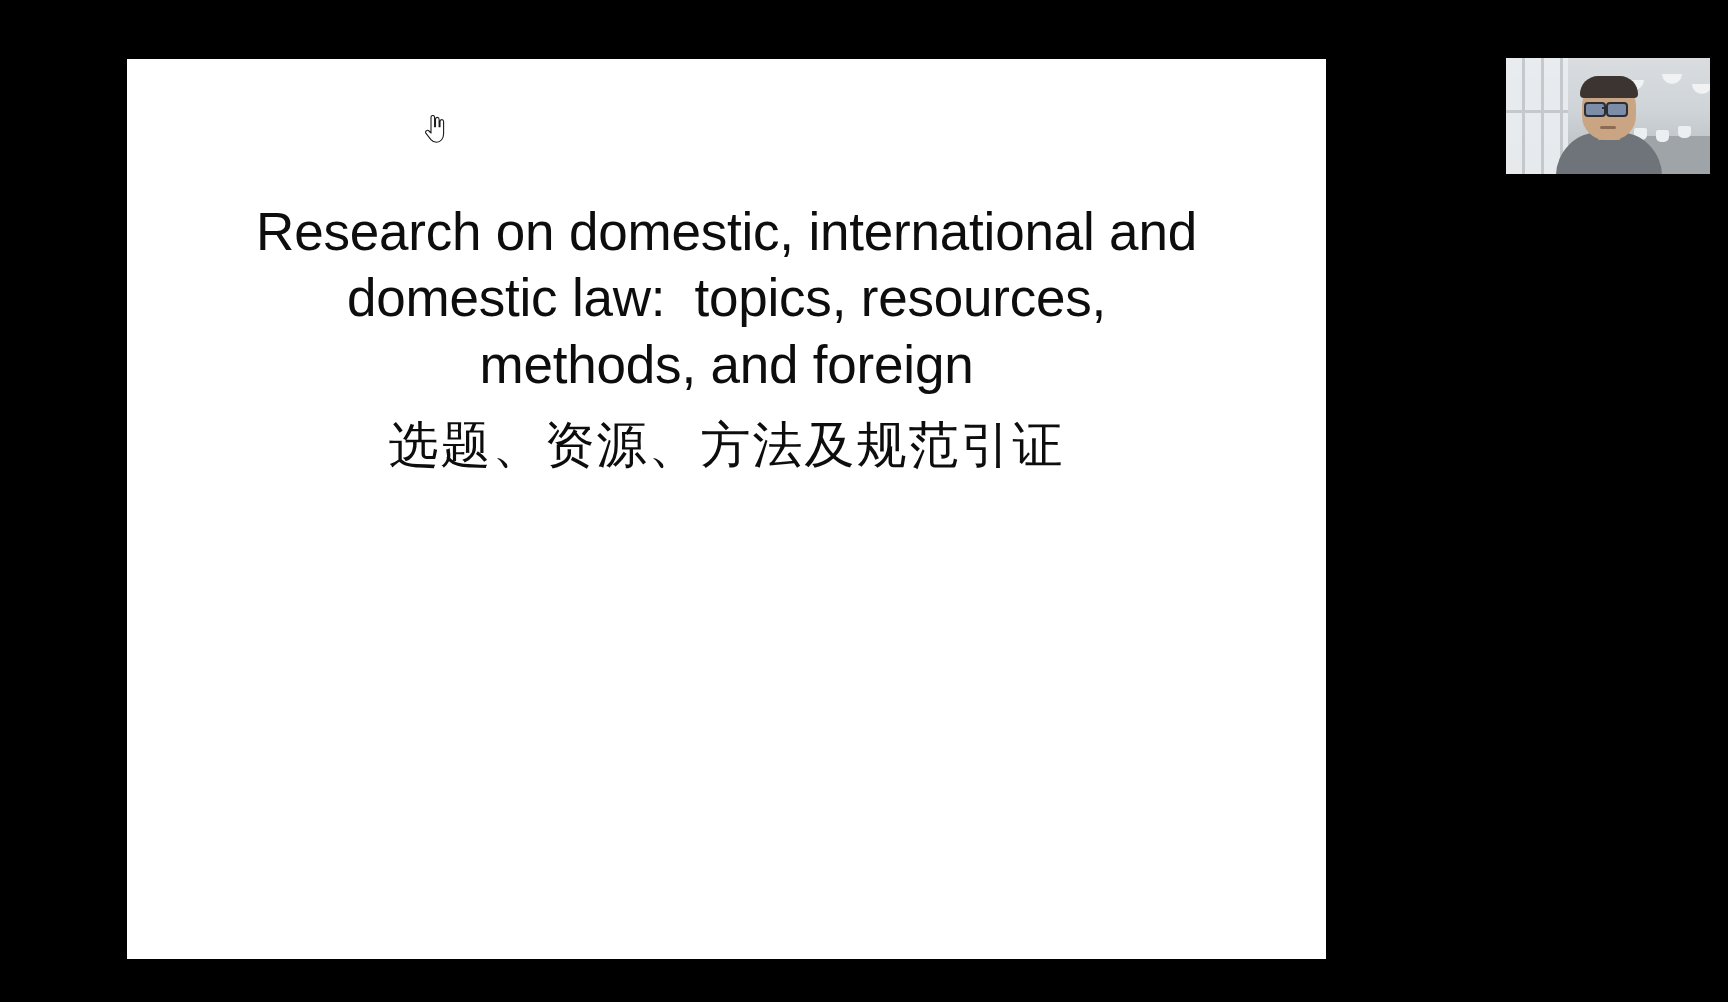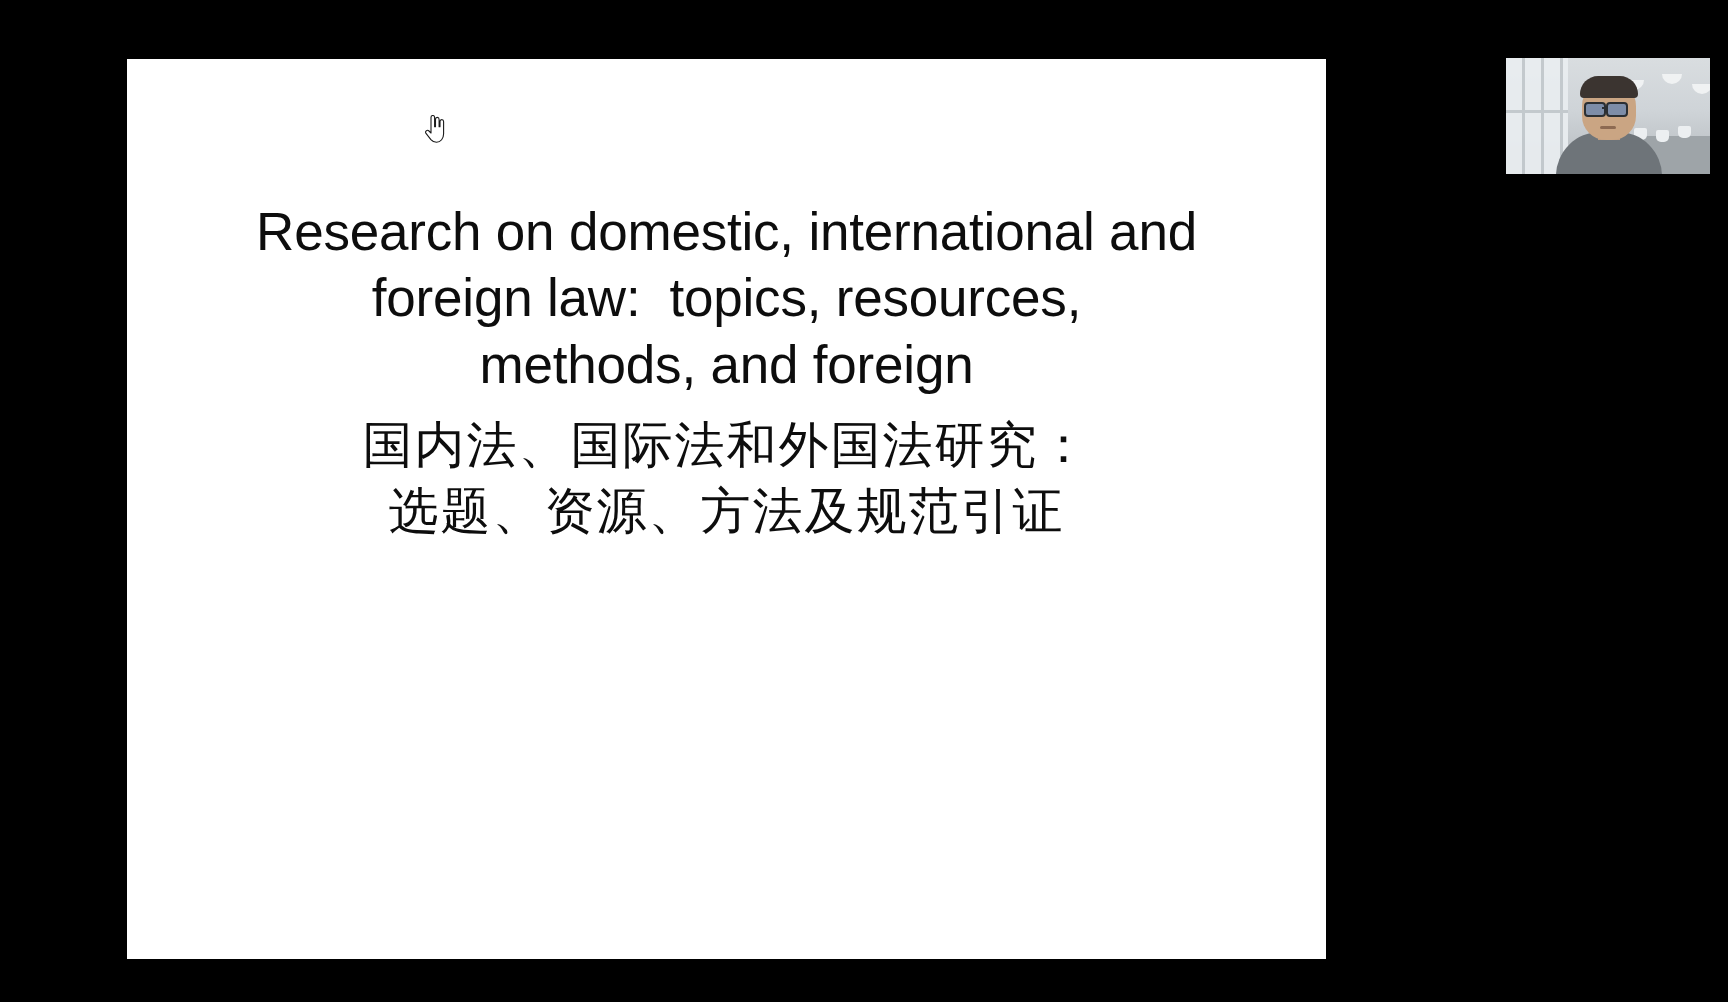--- a/index.html
+++ b/index.html
@@ -217,26 +217,25 @@
 <body>
 
 <div id="screen">
 
   <div id="slide">
 
     <div id="slide-text-block">
 
       <div id="en-block">
         <div class="slide-line-en">Research on domestic, international and</div>
-        <div class="slide-line-en">foreign law:  topics, resources,</div>
+        <div class="slide-line-en">domestic law:  topics, resources,</div>
         <div class="slide-line-en">methods, and foreign</div>
       </div>
 
       <div id="zh-block">
-        <div class="slide-line-zh">国内法、国际法和外国法研究：</div>
         <div class="slide-line-zh">选题、资源、方法及规范引证</div>
       </div>
 
     </div>
 
     <div id="cursor" style="left:297px; top:56px;">
       <svg width="22" height="28" viewBox="0 0 22 28" xmlns="http://www.w3.org/2000/svg">
         <path d="M7 2.5c0-1.1 .8-2 1.8-2s1.8 .9 1.8 2v9.3h.9V4.4c0-1.1 .8-2 1.8-2s1.8 .9 1.8 2v7.4h.9V6.6c0-1.1 .8-2 1.8-2s1.8 .9 1.8 2v12.2c0 4.6-2.9 8.5-7.1 8.5-2.3 0-4.2-.9-5.6-2.6L2 18.4c-.7-.9-.5-2.1 .4-2.7 .8-.6 1.9-.4 2.6 .3L7 18V2.5z" fill="#ffffff" stroke="#1a1a1a" stroke-width="1.1" stroke-linejoin="round"></path>
       </svg>
     </div>

